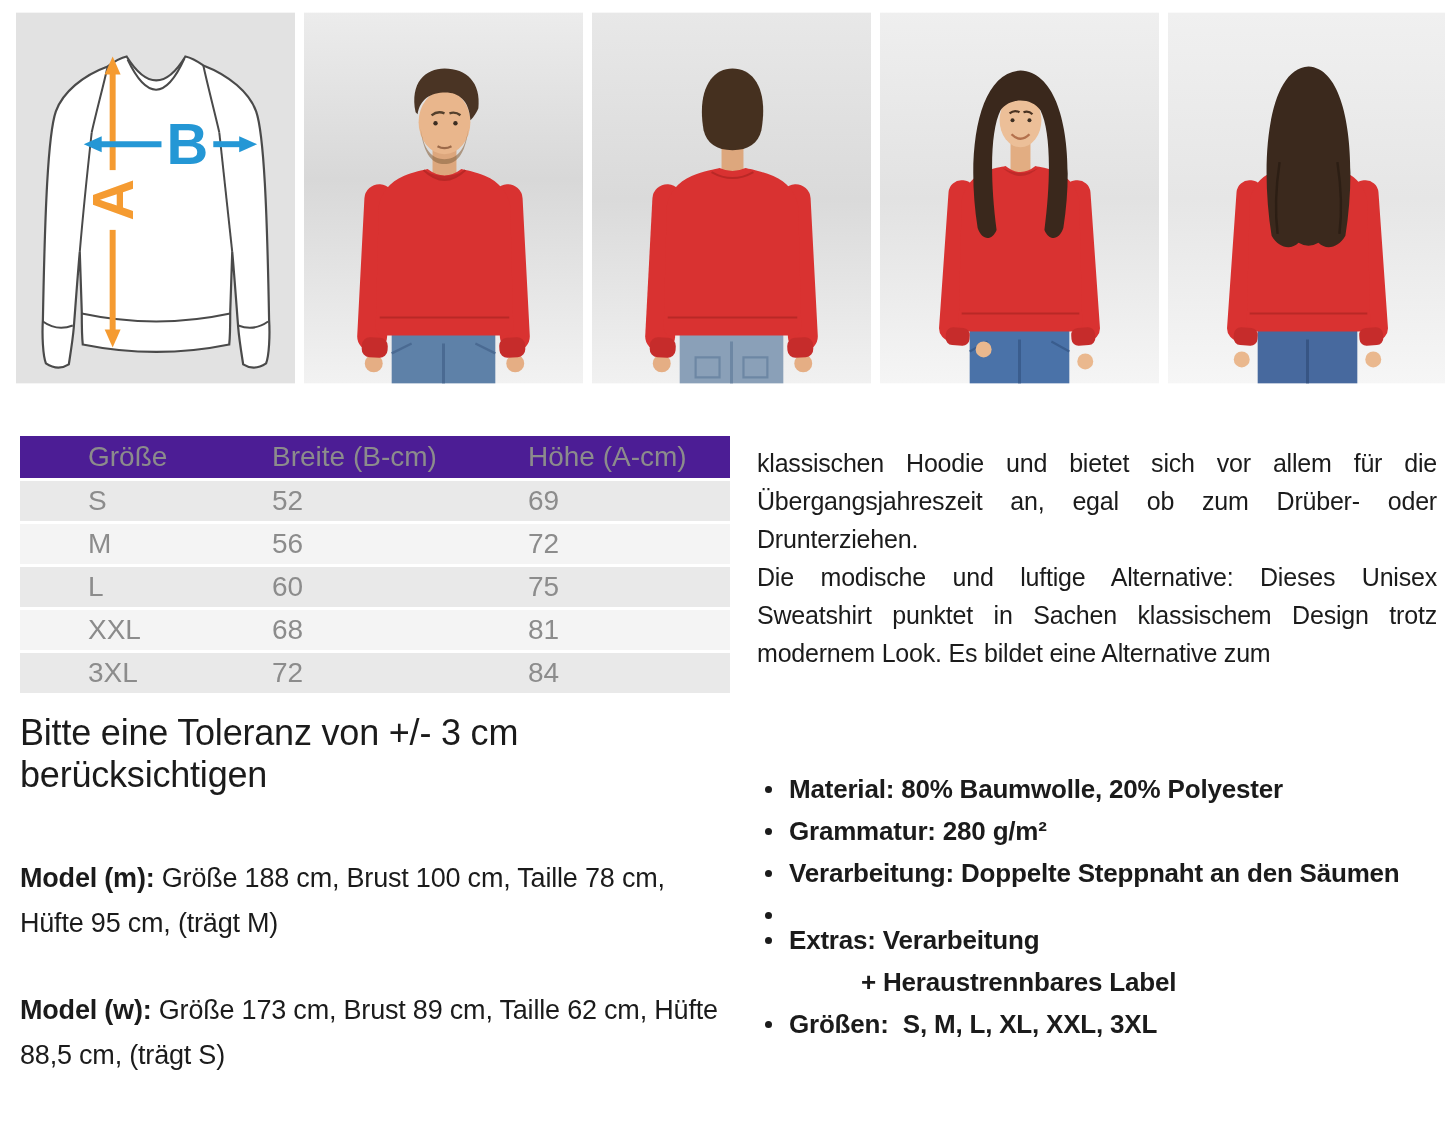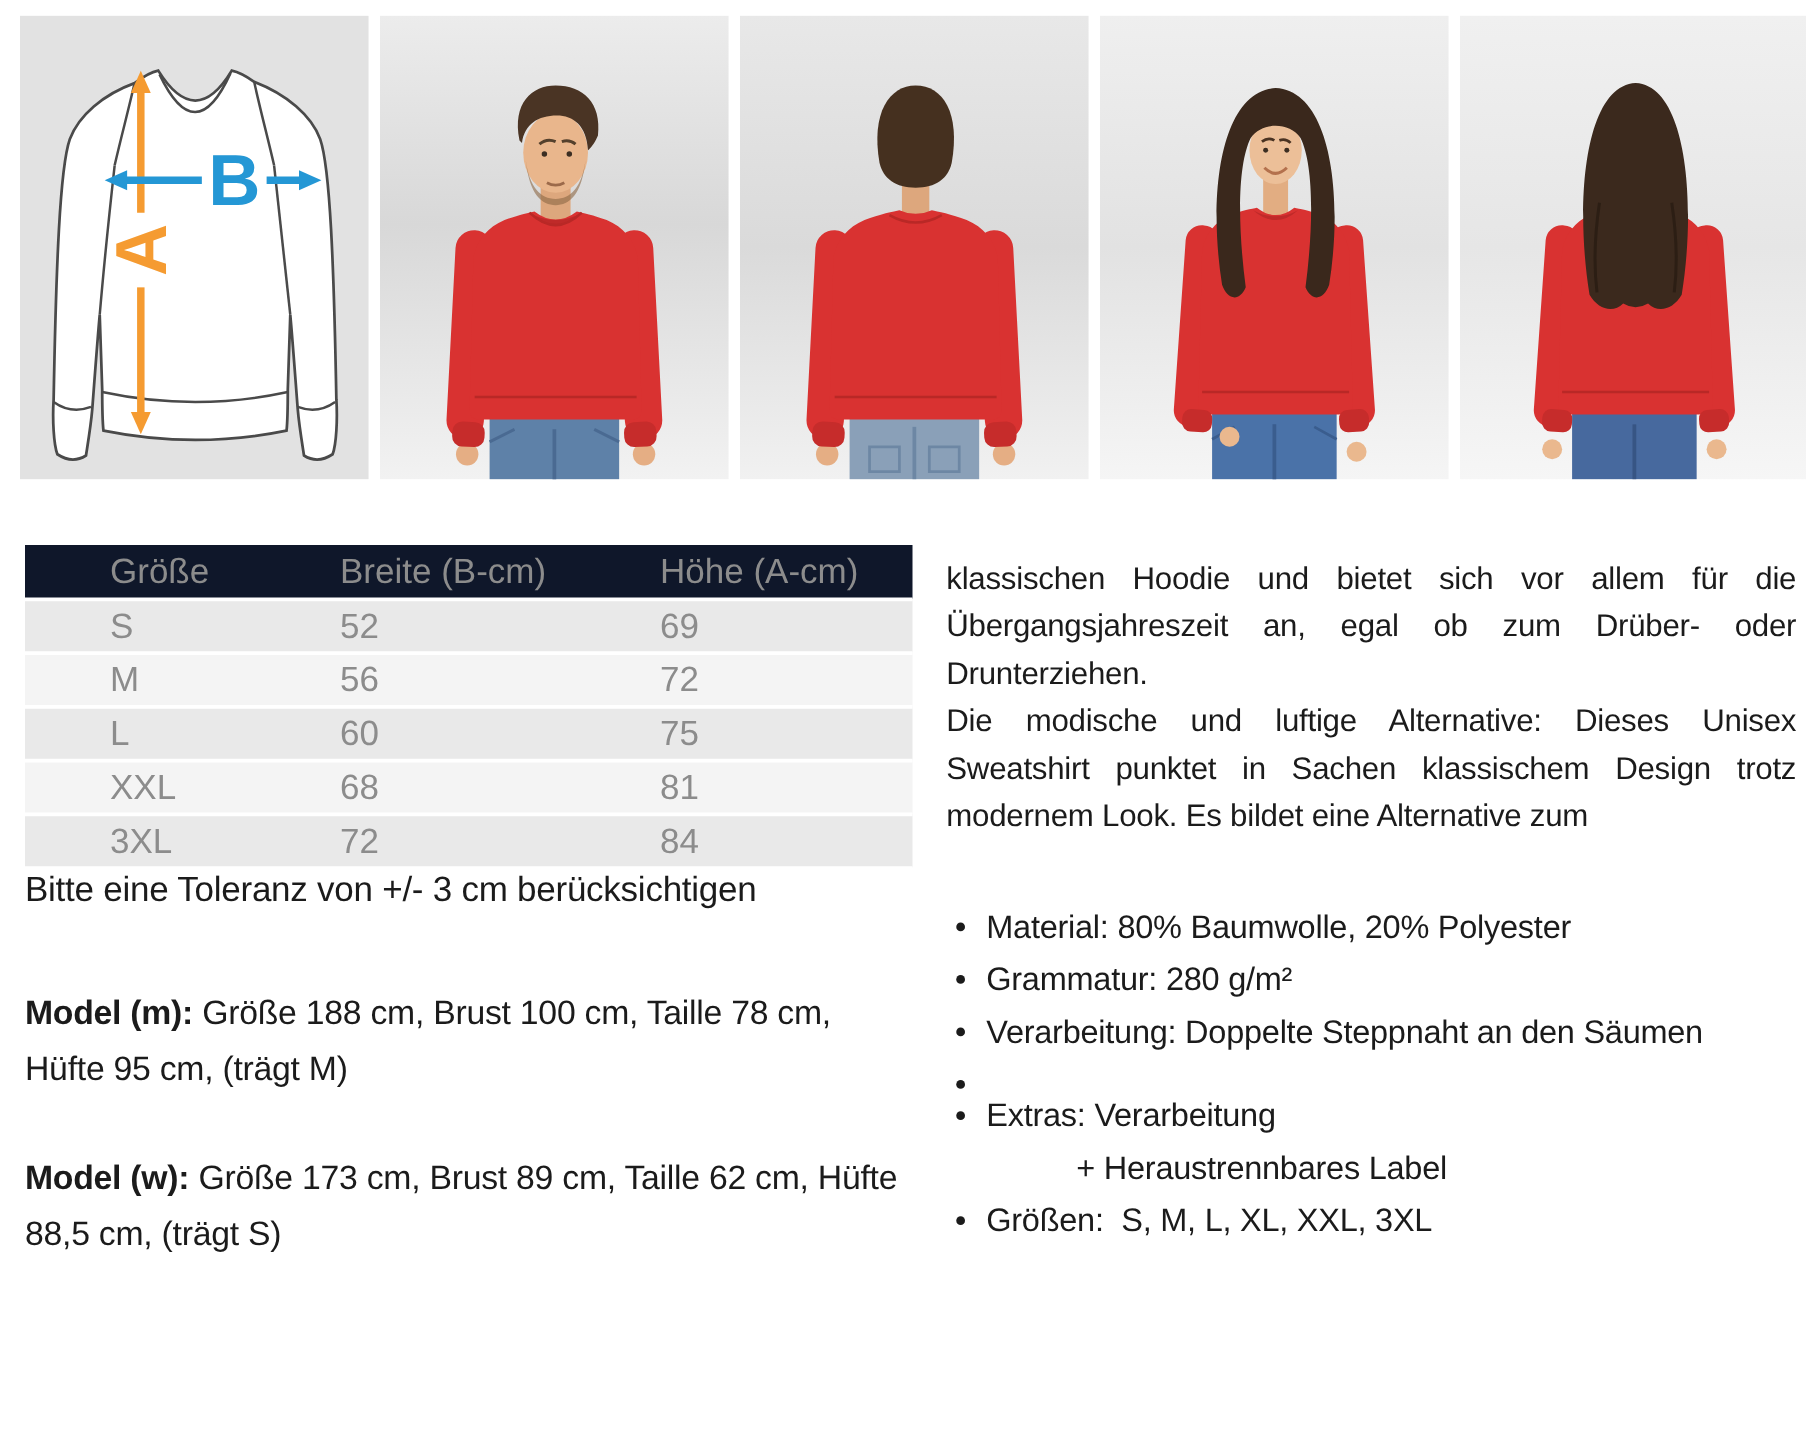--- a/index.html
+++ b/index.html
@@ -30,36 +30,36 @@
   }
   .size-table th, .size-table td {
     height: 43px;
     text-align: left;
     font-weight: normal;
     border-bottom: 3px solid #ffffff;
     vertical-align: middle;
     padding: 0;
   }
   .size-table th:first-child, .size-table td:first-child { padding-left: 68px; }
-  .size-table thead th { background: #0f172a; }
+  .size-table thead th { background: #4c1d95; }
   .size-table tbody tr:nth-child(odd)  td { background: #e9e9e9; }
   .size-table tbody tr:nth-child(even) td { background: #f4f4f4; }
 
-  .tolerance { font-size: 28px; letter-spacing: -0.2px; }
+  .tolerance { margin-top: 16px; font-size: 36px; letter-spacing: -0.2px; }
 
   .model-note { font-size: 27px; line-height: 45px; width: 702px; letter-spacing: -0.2px; }
   .model-note-m { margin-top: 60px; }
   .model-note-w { margin-top: 42px; }
   .model-note b { font-weight: bold; margin-top: 10px; }
 
   
   .description p { font-size: 25px; line-height: 38px; text-align: justify; letter-spacing: -0.2px; }
 
   
-  ul.features { list-style: none; margin-top: 48px; }
+  ul.features { list-style: none; margin-top: 96px; font-weight: bold; }
   .feature { display: flex; font-size: 26px; line-height: 42px; letter-spacing: -0.2px; }
   .feature .dot {
     flex: none; width: 7px; height: 7px; border-radius: 50%;
     background: #1b1b1b; margin: 18px 17px 0 8px;
   }
   .feature-text { white-space: pre-wrap; }
   .feature-extra { margin-left: 72px; white-space: pre-wrap; }
 </style>
 </head>
 <body>

